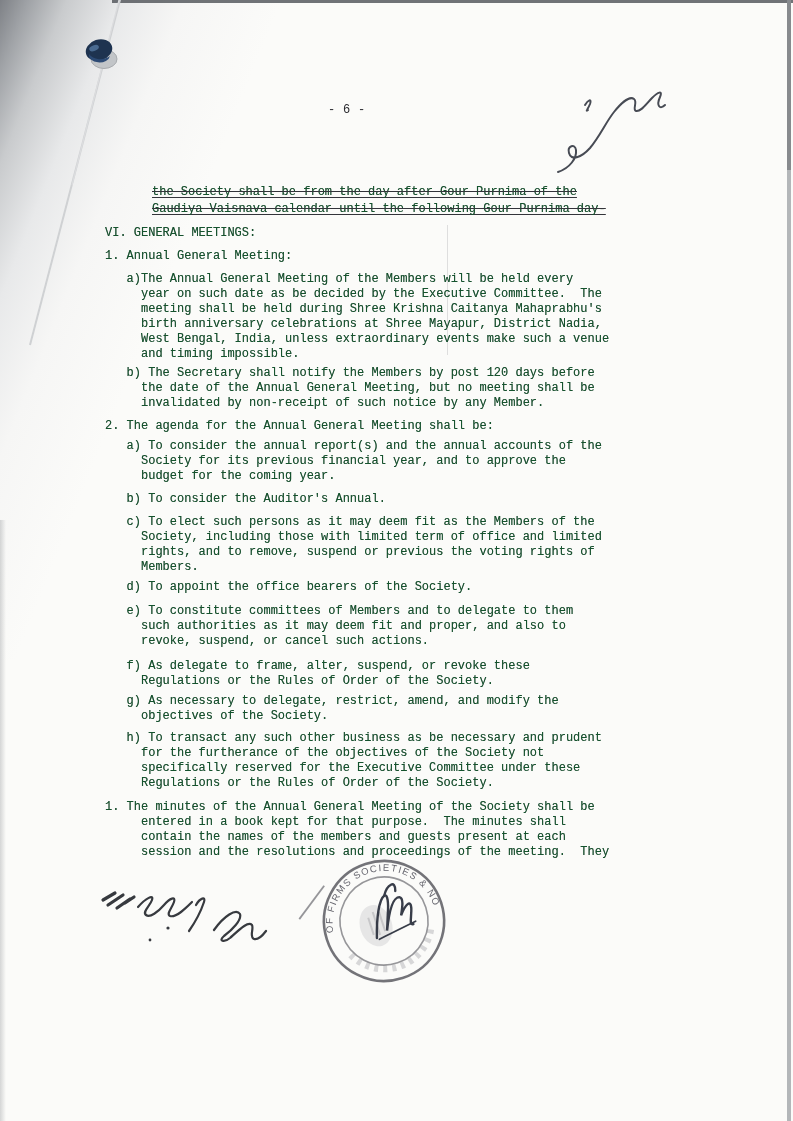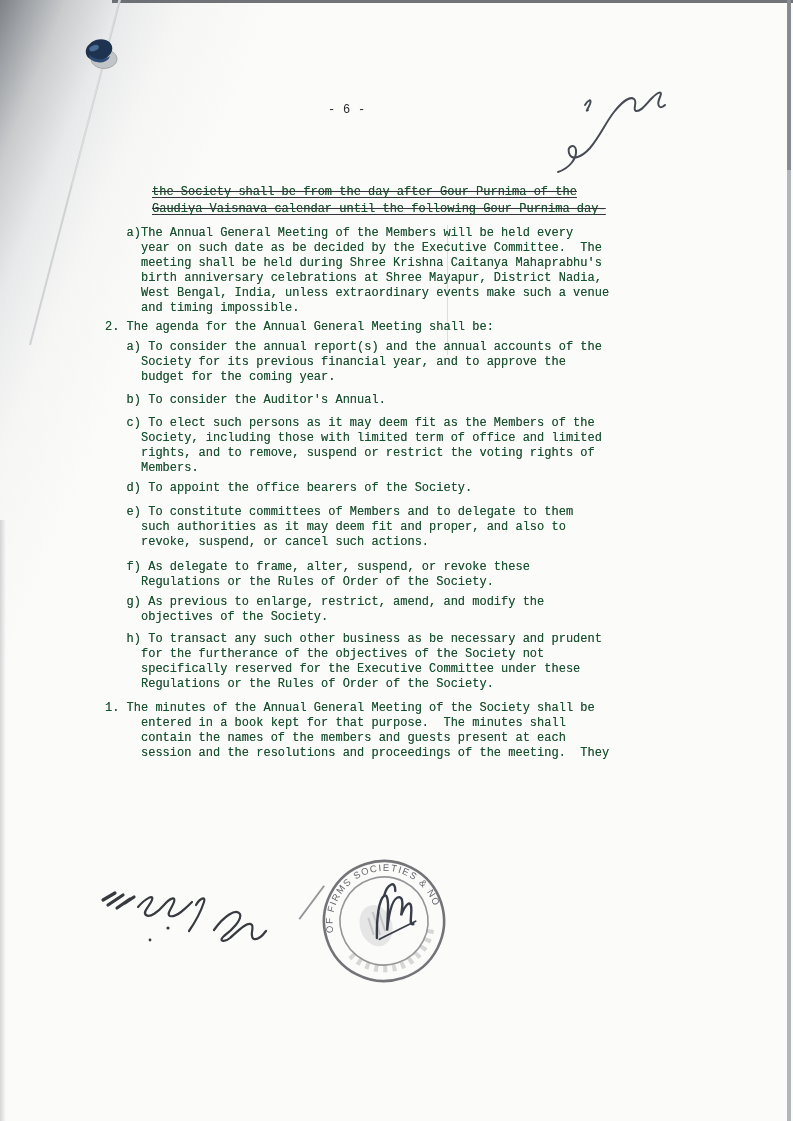--- a/index.html
+++ b/index.html
@@ -50,42 +50,47 @@
   <div class="edge-right"></div>
   <div class="edge-right-dark"></div>
   <div class="edge-left-faint"></div>
   <div class="crease"></div>
 
   <div class="pagenum">- 6 -</div>
 
   <div class="textcol">
     <div class="para struck">the Society shall be from the day after Gour Purnima of the
 Gaudiya Vaisnava calendar until the following Gour Purnima day-</div>
+    <div class="para">VI. GENERAL MEETINGS:</div>
+    <div class="para">1. Annual General Meeting:</div>
     <div class="para mb4">   a)The Annual General Meeting of the Members will be held every
      year on such date as be decided by the Executive Committee.  The
      meeting shall be held during Shree Krishna Caitanya Mahaprabhu's
      birth anniversary celebrations at Shree Mayapur, District Nadia,
      West Bengal, India, unless extraordinary events make such a venue
      and timing impossible.</div>
+    <div class="para">   b) The Secretary shall notify the Members by post 120 days before
+     the date of the Annual General Meeting, but no meeting shall be
+     invalidated by non-receipt of such notice by any Member.</div>
     <div class="para mb5">2. The agenda for the Annual General Meeting shall be:</div>
     <div class="para">   a) To consider the annual report(s) and the annual accounts of the
      Society for its previous financial year, and to approve the
      budget for the coming year.</div>
     <div class="para">   b) To consider the Auditor's Annual.</div>
     <div class="para mb5">   c) To elect such persons as it may deem fit as the Members of the
      Society, including those with limited term of office and limited
-     rights, and to remove, suspend or restrict the voting rights of
+     rights, and to remove, suspend or previous the voting rights of
      Members.</div>
     <div class="para mb9">   d) To appoint the office bearers of the Society.</div>
     <div class="para mb10">   e) To constitute committees of Members and to delegate to them
      such authorities as it may deem fit and proper, and also to
      revoke, suspend, or cancel such actions.</div>
     <div class="para mb5">   f) As delegate to frame, alter, suspend, or revoke these
      Regulations or the Rules of Order of the Society.</div>
-    <div class="para mb7">   g) As previous to enlarge, restrict, amend, and modify the
+    <div class="para mb7">   g) As necessary to delegate, restrict, amend, and modify the
      objectives of the Society.</div>
     <div class="para mb9">   h) To transact any such other business as be necessary and prudent
      for the furtherance of the objectives of the Society not
      specifically reserved for the Executive Committee under these
      Regulations or the Rules of Order of the Society.</div>
     <div class="para">1. The minutes of the Annual General Meeting of the Society shall be
      entered in a book kept for that purpose.  The minutes shall
      contain the names of the members and guests present at each
      session and the resolutions and proceedings of the meeting.  They</div>
   </div>

